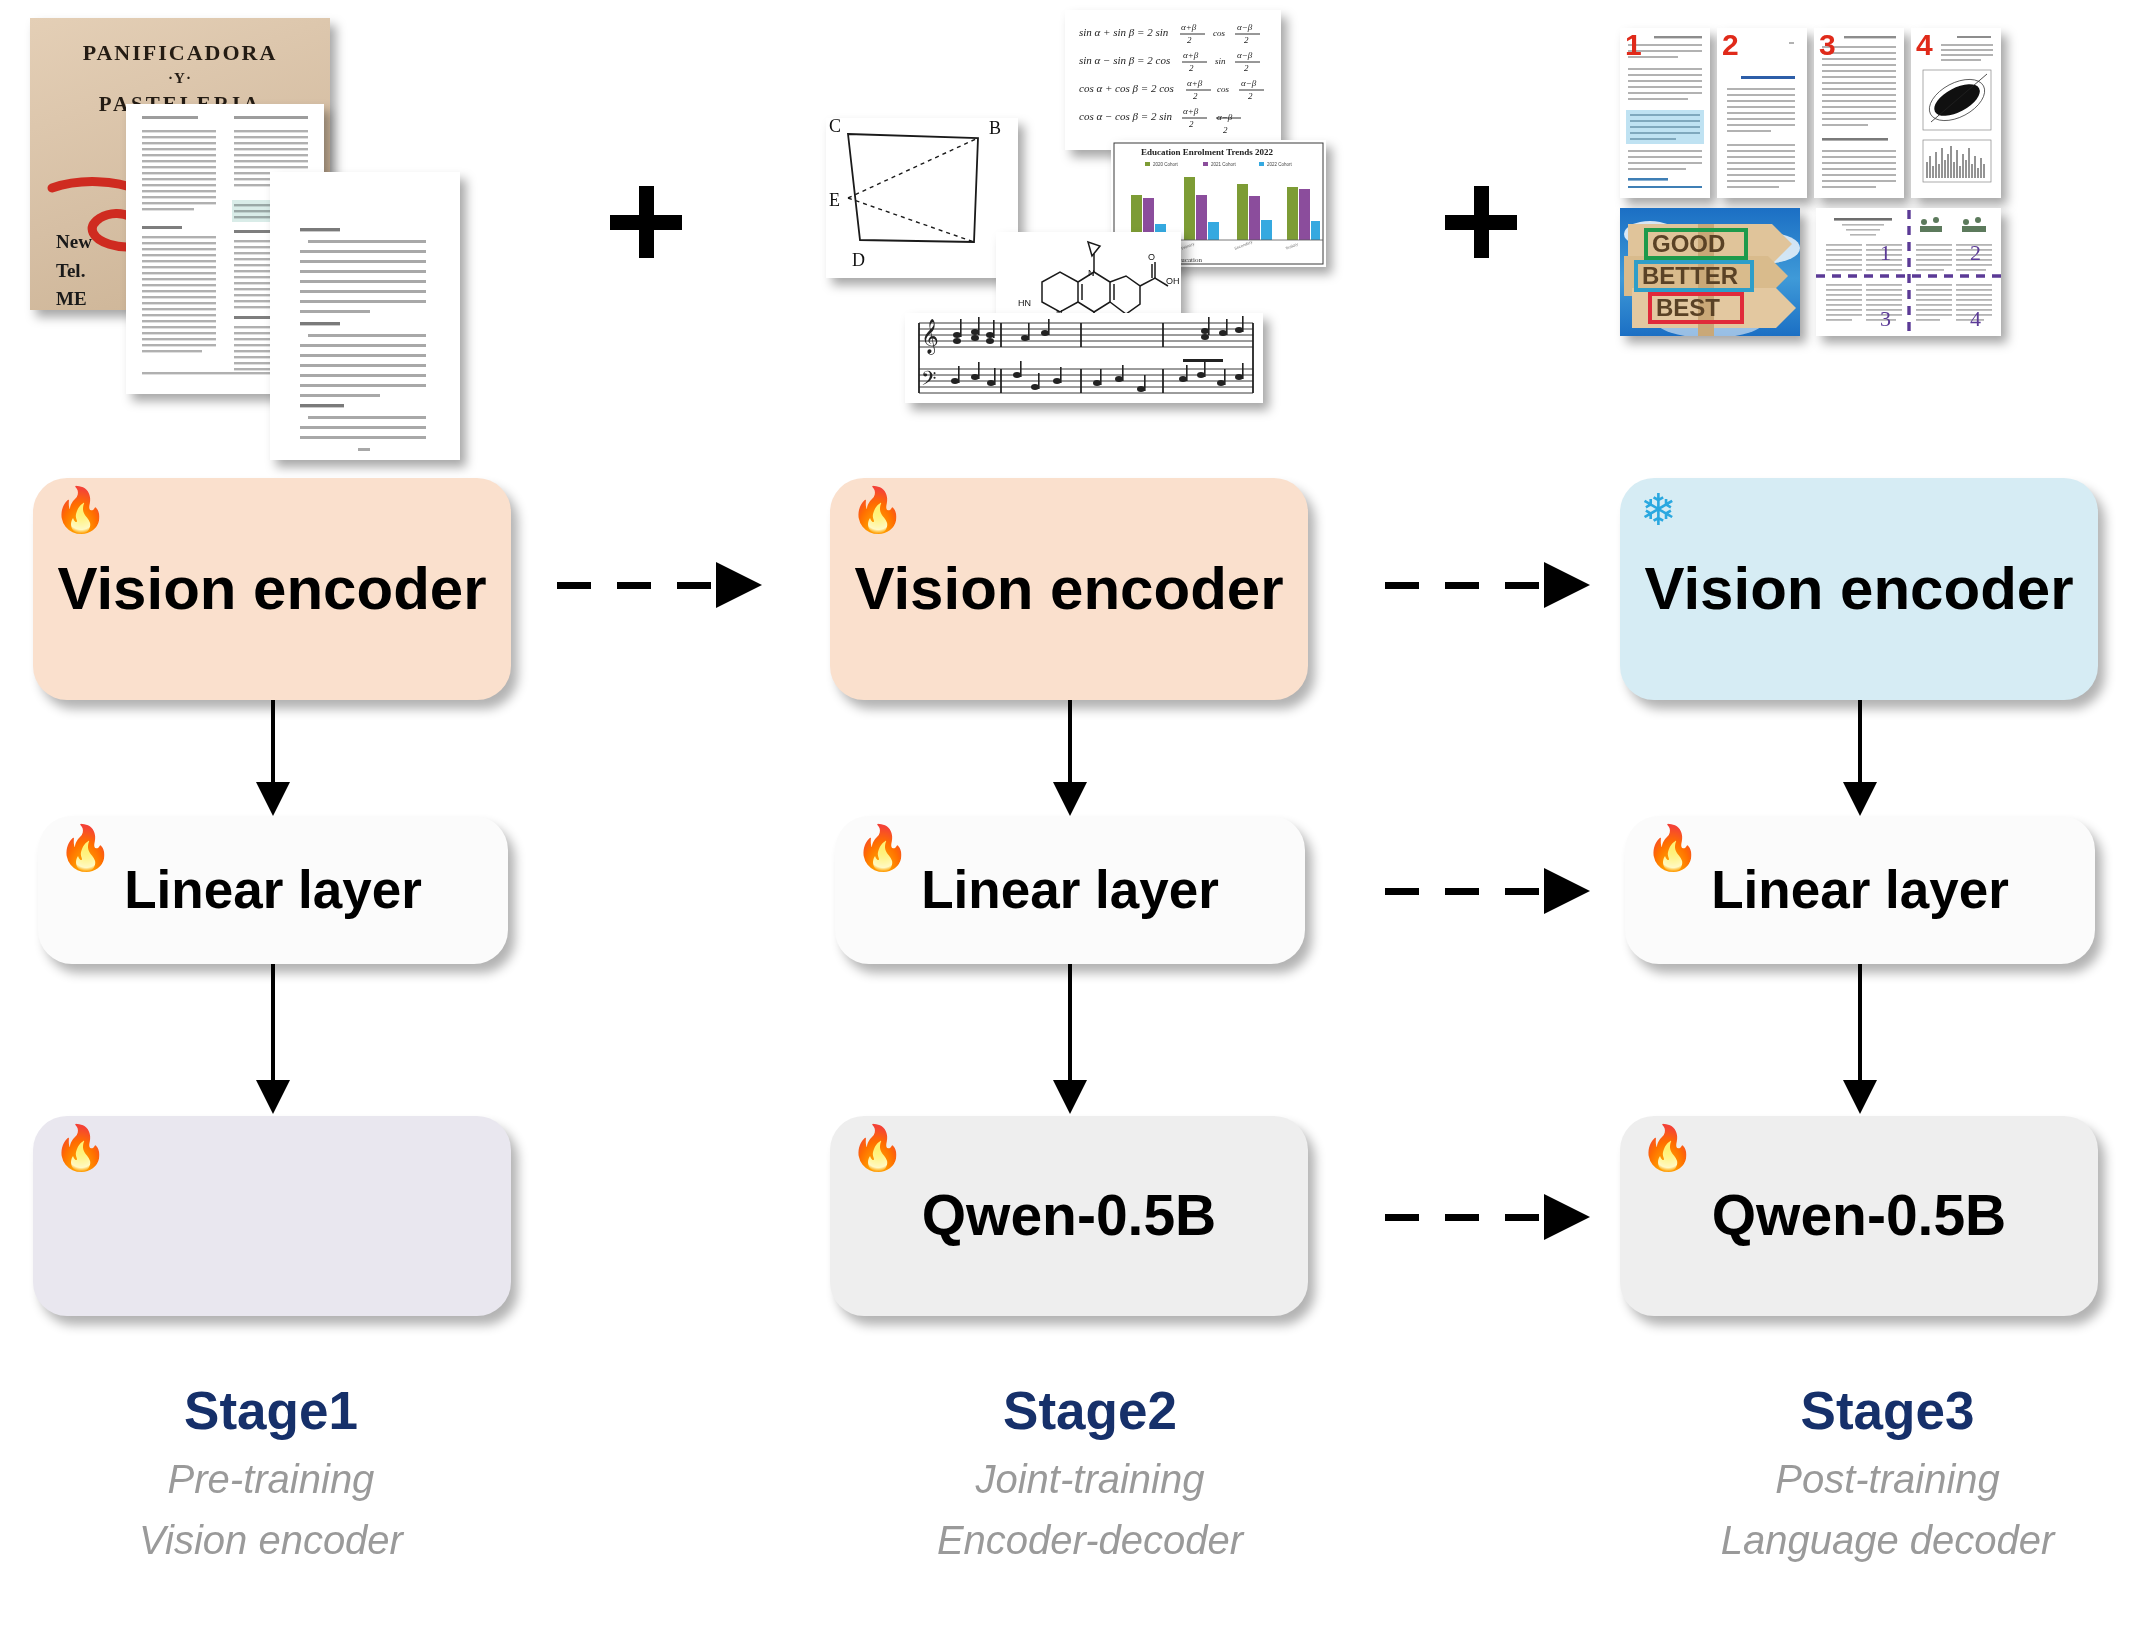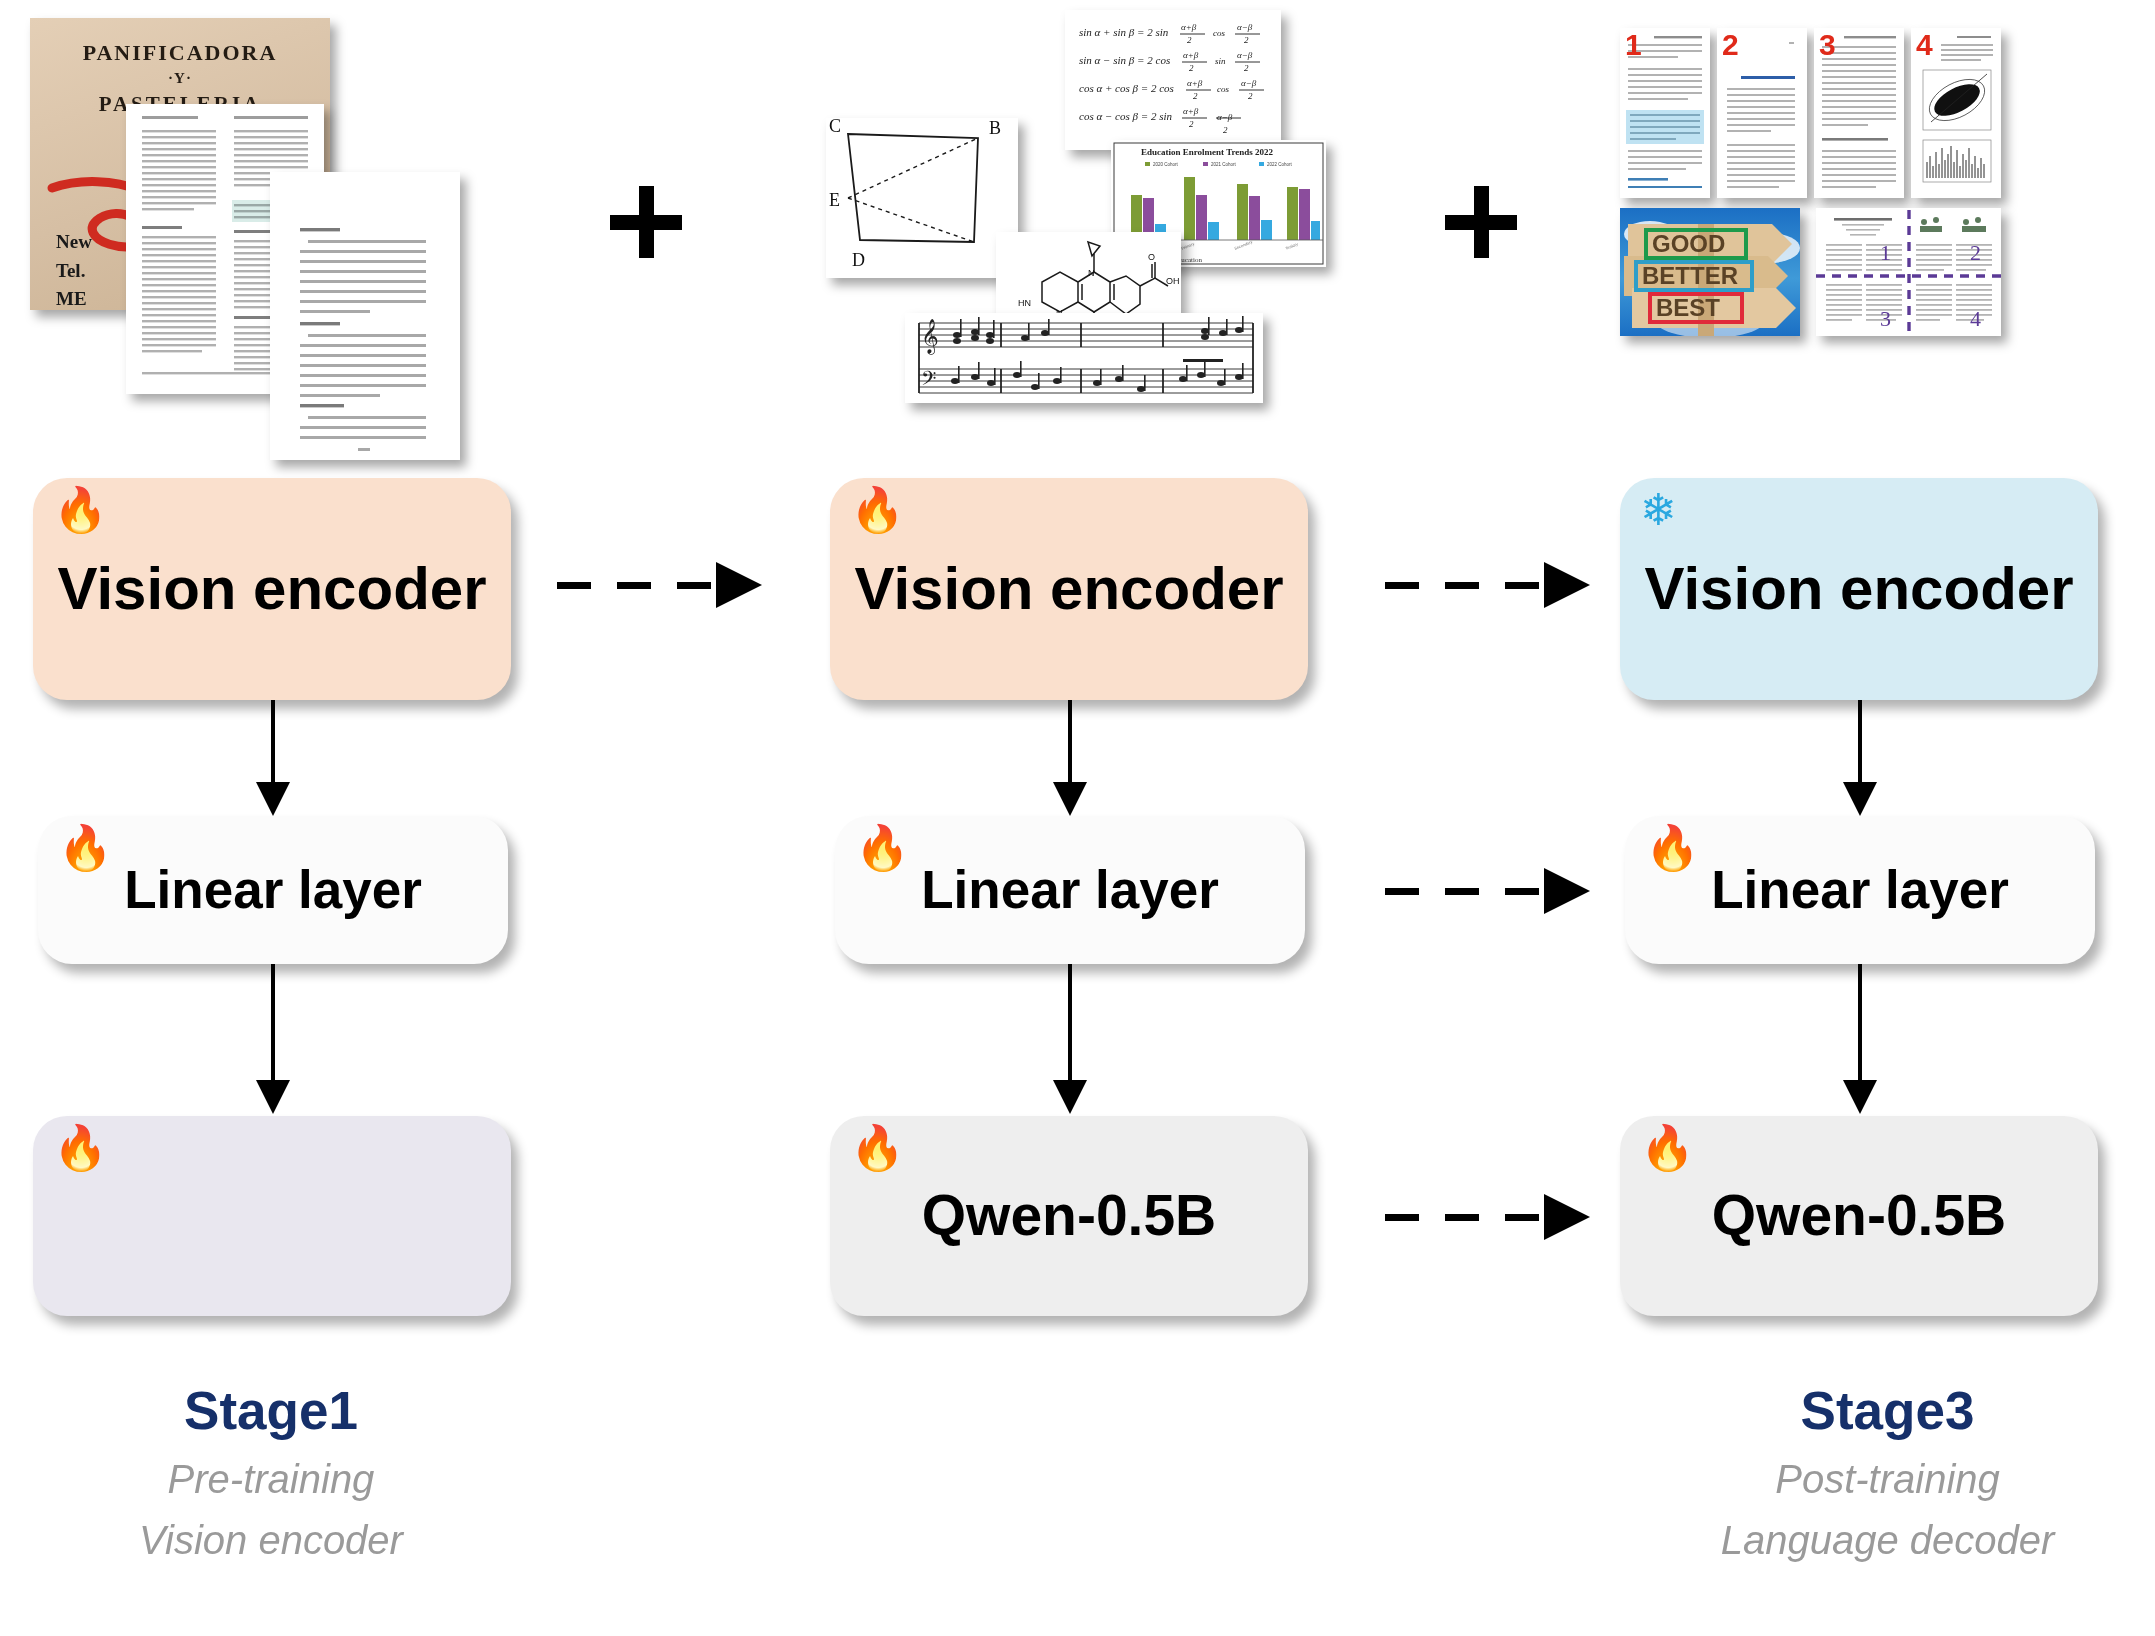--- a/index.html
+++ b/index.html
@@ -514,20 +514,25 @@
   <div class="varrow" style="left:223px;top:964px;height:152px;">
     <div class="shaft" style="height:120px;"></div>
     <div class="head" style="top:116px;"></div>
   </div>
 
   <div class="box llm qwen" style="left:0px;top:1116px;">
     <span class="badge" style="color:#f59b52;">🔥</span>
     <span class="lbl">Qwen-0.5B</span>
   </div>
 
+  <div class="cap" style="top:1380px;left:-45px;width:610px;">
+    <div class="stagename">Stage2</div>
+    <div class="sub">Joint-training</div>
+    <div class="sub">Encoder-decoder</div>
+  </div>
 </div>
 
 <div class="plus" style="left:1445px;top:186px;">
   <i class="h"></i>
     <i class="v"></i>
 </div>
 
 <div class="stage" id="stage3">
 
   <div class="thumb doc3" id="d3a">

